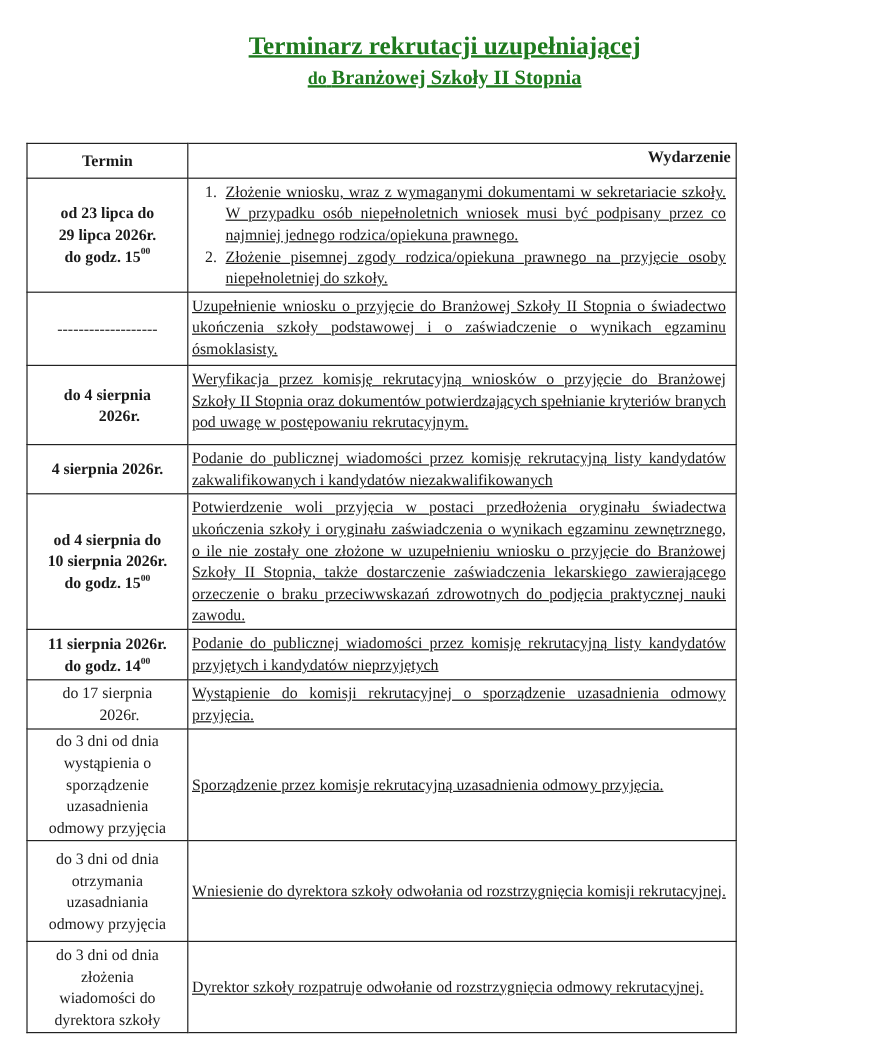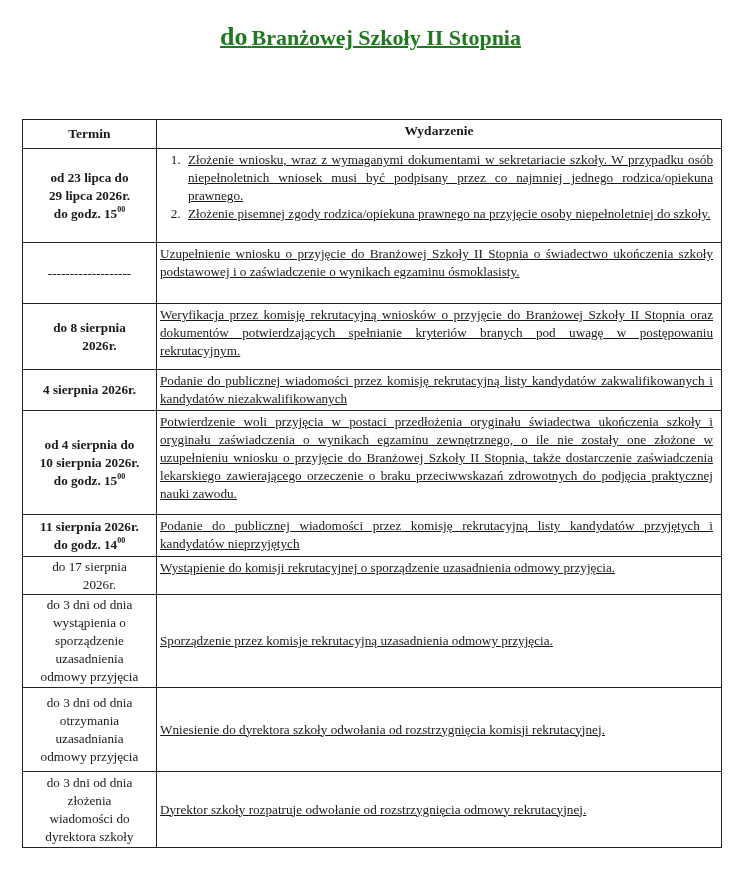--- a/index.html
+++ b/index.html
@@ -1,40 +1,41 @@
 <!DOCTYPE html>
 <html><head>
   <meta charset="utf-8">
   <style>
     html, body { margin: 0; padding: 0; background: #ffffff; }
     body { width: 741px; height: 885px; position: relative; font-family: "Liberation Serif", serif; color: #1a1a1a; overflow: hidden; }
     .header { position: absolute; left: 0; top: 24px; width: 741px; text-align: center; }
     .title1 { font-family: "Liberation Serif", serif; font-weight: bold; font-size: 21px; color: #1e7a1e; text-decoration: underline; text-decoration-thickness: 2px; line-height: 28px; display: block; }
     .title2 { font-weight: bold; color: #1e7a1e; text-decoration: underline; text-decoration-thickness: 2px; line-height: 26px; display: block; }
-    .title2 .do { font-size: 26px; }
-    .title2 .rest { font-size: 22px; }
+    .title2 .do { font-size: 15px; }
+    .title2 .rest { font-size: 17px; }
     .title3 { font-weight: bold; font-size: 16px; color: #1b5e2a; line-height: 22px; display: block; margin-top: 2px; }
-    table { position: absolute; left: 22px; top: 119px; width: 700px; border-collapse: collapse; font-size: 13.2px; line-height: 18px; }
+    table { position: absolute; left: 22px; top: 119px; width: 592px; border-collapse: collapse; font-size: 13.2px; line-height: 18px; }
     td, th { border: 1.5px solid #222; vertical-align: middle; padding: 0 4px; }
     th { font-weight: bold; height: 26px; text-align: center; font-size: 13.5px; }
     th.c1 { width: 125px; }
-    th.c2 { text-align: center; vertical-align: top; padding-top: 2px; }
+    th.c2 { text-align: right; vertical-align: top; padding-top: 2px; }
     td.term { text-align: center; width: 125px; }
     td.term.bold { font-weight: bold; }
     td.ev { text-align: justify; padding: 2px 8px 2px 3px; vertical-align: top; text-decoration: underline; }
     td.ev.mid { vertical-align: middle; margin-left: 44px; }
     ol { margin: 0; padding-left: 24px; }
     ol li { padding-left: 4px; }
     sup { font-size: 8px; vertical-align: 6px; line-height: 0; }
     .dashes { letter-spacing: 0px; }
   </style>
 </head>
 <body>
 
 <div class="header">
+  <span class="title1">Terminarz rekrutacji uzupełniającej</span>
   <span class="title2"><span class="do">do</span> <span class="rest">Branżowej Szkoły II Stopnia</span></span>
 </div>
 
 <table>
   <tbody>
       <tr>
     <th class="c1">Termin</th>
     <th class="c2">Wydarzenie</th>
   </tr>
 
@@ -52,21 +53,21 @@
     </td>
   </tr>
 
   <tr style="height:61px;">
     <td class="term dashes">-------------------</td>
     <td class="ev">Uzupełnienie wniosku o przyjęcie do Branżowej Szkoły II Stopnia o świadectwo ukończenia szkoły podstawowej i o zaświadczenie o wynikach egzaminu ósmoklasisty.</td>
   </tr>
 
   <tr style="height:66px;">
     <td class="term bold">
-      <div>do 8 sierpnia</div>
+      <div>do 4 sierpnia</div>
       <div style="padding-left:20px;">2026r.</div>
     </td>
     <td class="ev">Weryfikacja przez komisję rekrutacyjną wniosków o przyjęcie do Branżowej Szkoły II Stopnia oraz dokumentów potwierdzających spełnianie kryteriów branych pod uwagę w postępowaniu rekrutacyjnym.</td>
   </tr>
 
   <tr style="height:40px;">
     <td class="term bold">4 sierpnia 2026r.</td>
     <td class="ev">Podanie do publicznej wiadomości przez komisję rekrutacyjną listy kandydatów zakwalifikowanych i kandydatów niezakwalifikowanych</td>
   </tr>
 

